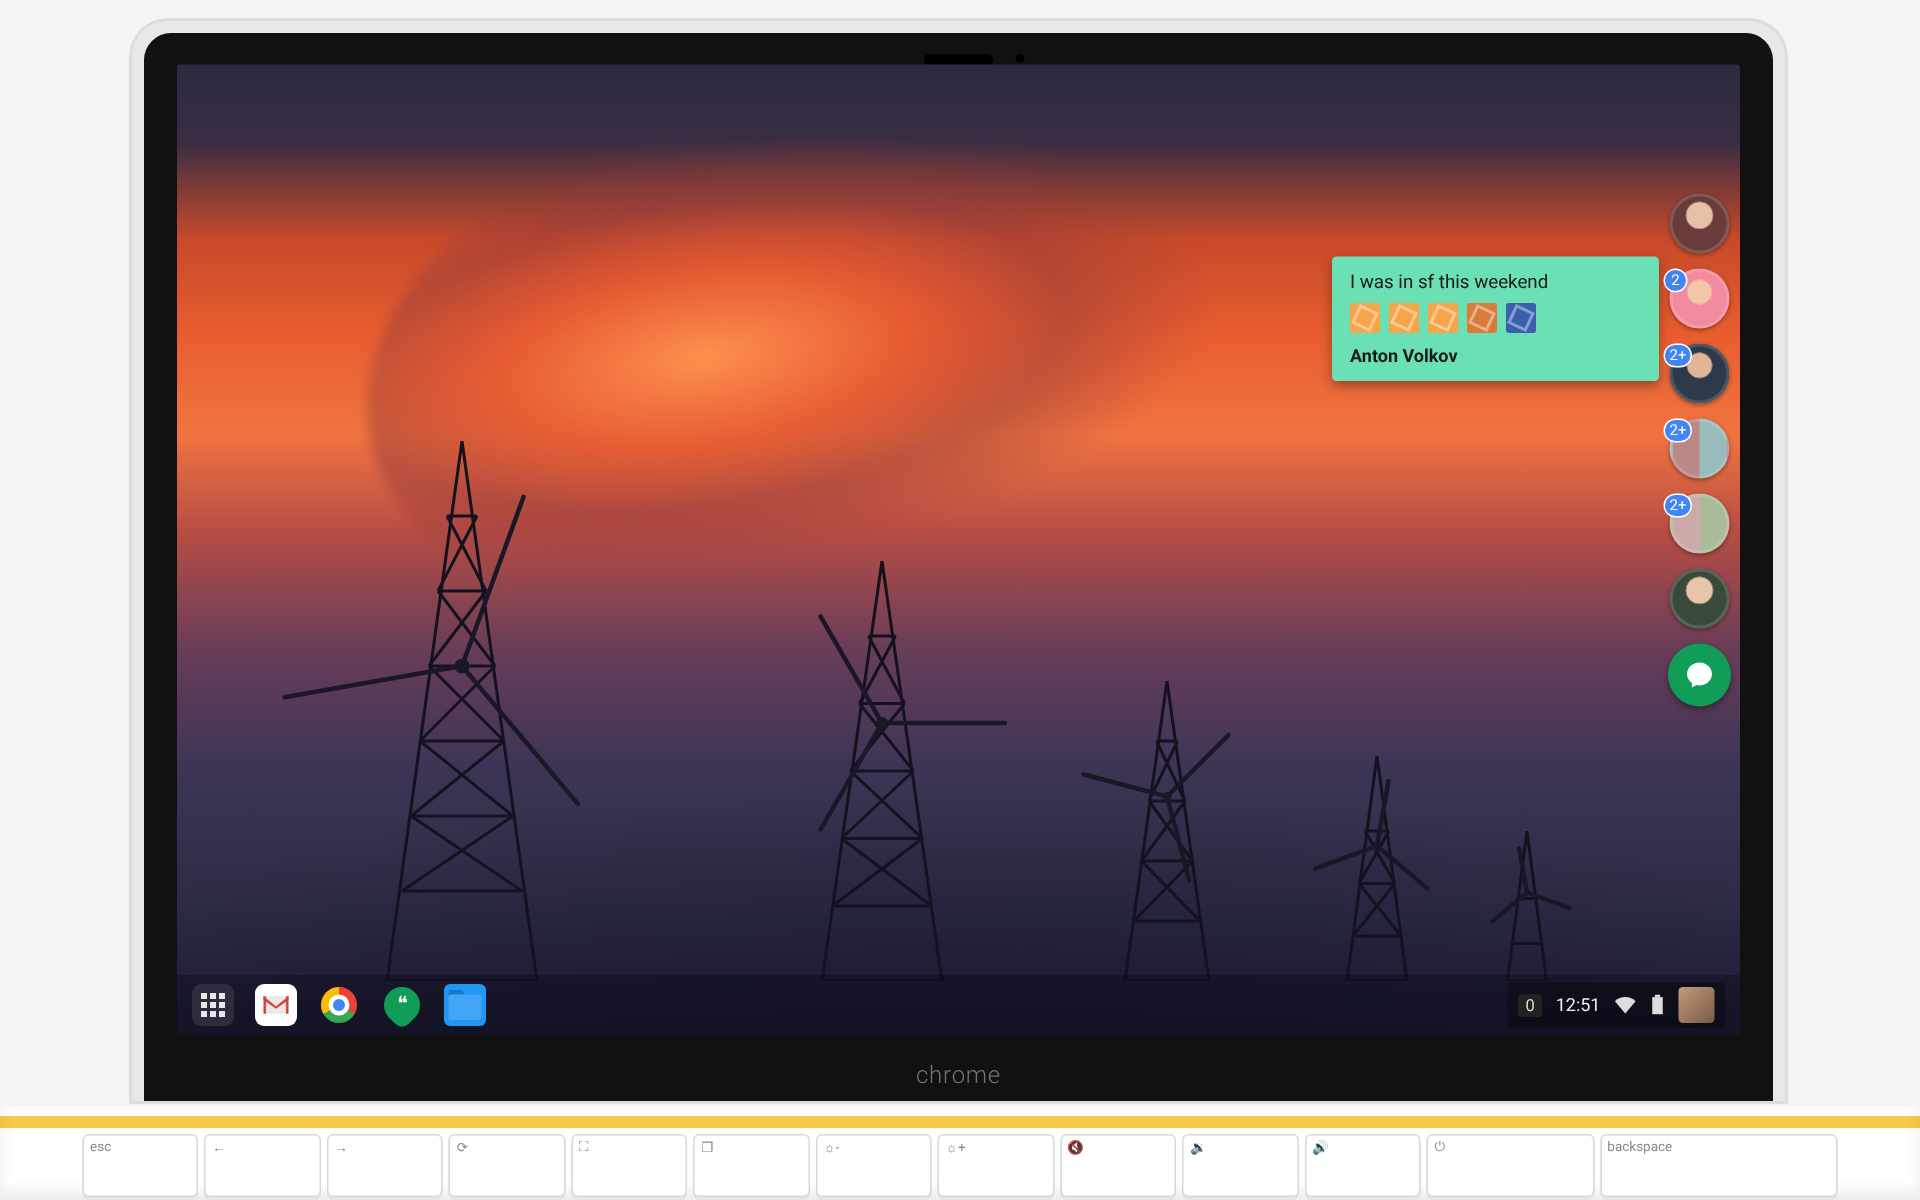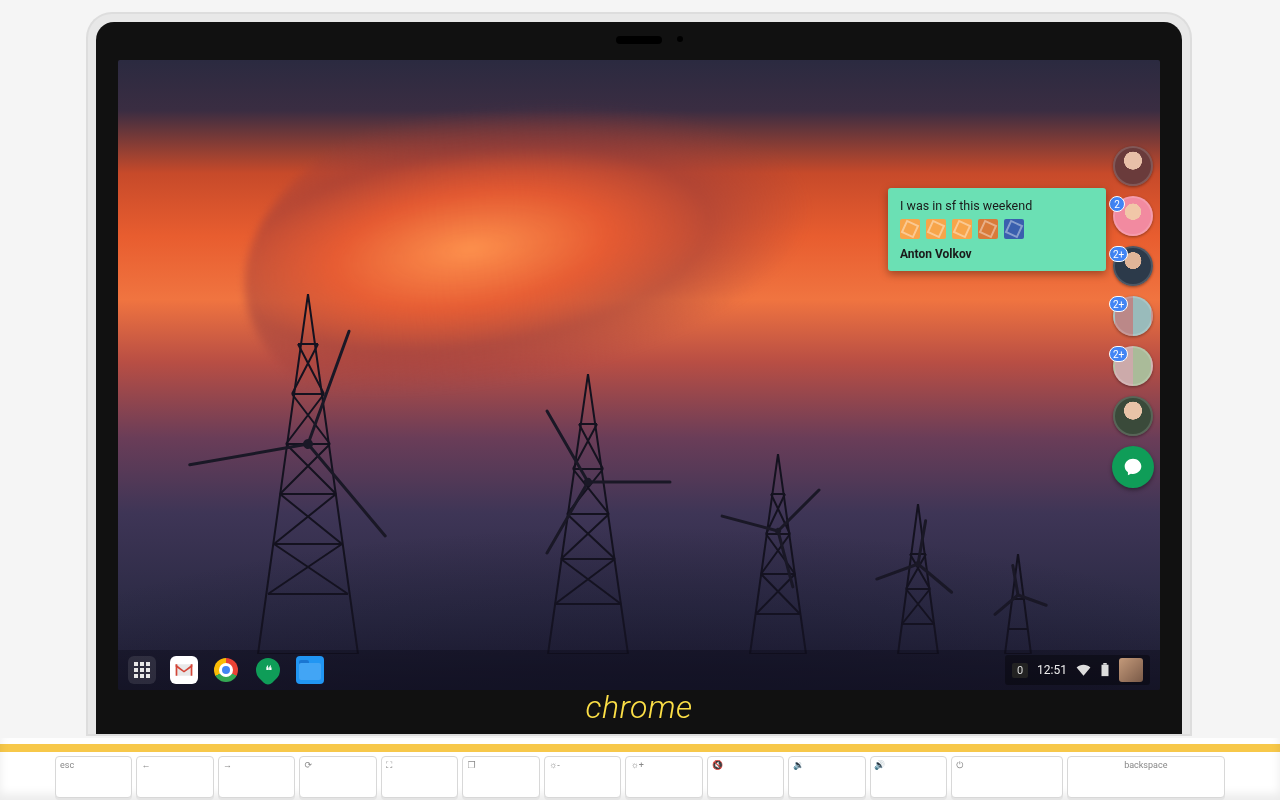--- a/index.html
+++ b/index.html
@@ -13,41 +13,40 @@
     width: 1102px; height: 720px;
     background: #e8e8e8;
     border-radius: 24px 24px 0 0;
     box-shadow: 0 0 0 2px #ddd;
   }
   .bezel {
     position: absolute;
     top: 8px; left: 8px; right: 8px; bottom: 0;
     background: #111;
     border-radius: 18px 18px 0 0;
-    padding: 38px 22px 44px 22px;
+    padding: 21px 22px 44px 22px;
   }
   .webcam-slot {
     position: absolute;
     top: 14px; left: 50%; transform: translateX(-50%);
     width: 46px; height: 8px;
     background: #000;
     border-radius: 4px;
   }
   .webcam-dot {
     position: absolute;
     top: 14px; left: calc(50% + 38px);
     width: 6px; height: 6px;
     background: #000; border-radius: 50%;
   }
   .chrome-logo {
     position: absolute;
     bottom: 8px; left: 50%; transform: translateX(-50%);
-    color: #fde047; font-size: 32px; letter-spacing: 0.5px;
+    color: #737373; font-size: 16px; letter-spacing: 0.5px;
     font-weight: 300;
-    font-style: italic;
   }
 
   
   .screen {
     position: relative;
     width: 100%; height: 100%;
     background: linear-gradient(180deg,
       #2b2a40 0%, #3a2d42 8%,
       #c74a2a 18%, #e85d2f 28%, #f07440 38%,
       #b84e44 48%, #6a3d58 60%, #3e3556 72%,
@@ -196,21 +195,21 @@
   
   .kb-strip{
     position:absolute; left:0; right:0; bottom:0; height:62px;
     background:linear-gradient(#fff 0 6px,#f7c84a 6px 14px,#fff 14px 100%);
     display:flex; gap:4px; padding:18px 55px 0; overflow:hidden;
     box-shadow: 0 -6px 10px rgba(0,0,0,0.08) inset;
   }
   .key{ flex:1; height:42px; background:#fff; border:1px solid #d8d8d8; border-radius:4px;
         box-shadow:0 2px 0 #e4e4e4; font-size:9px; color:#888; padding:3px 4px;}
   .key.wide{ flex:1.5;}
-  .key.wider{ flex:2.2; text-align:center;}
+  .key.wider{ flex:2.2; text-align:left;}
 </style>
 </head>
 <body>
 
 <div class="laptop">
   <div class="bezel">
     <div class="webcam-slot"></div>
     <div class="webcam-dot"></div>
 
     <div class="screen">

